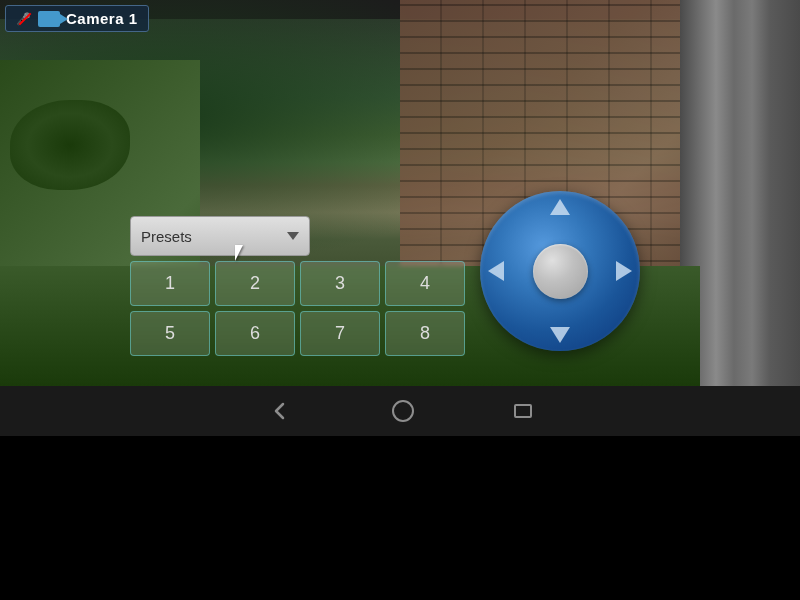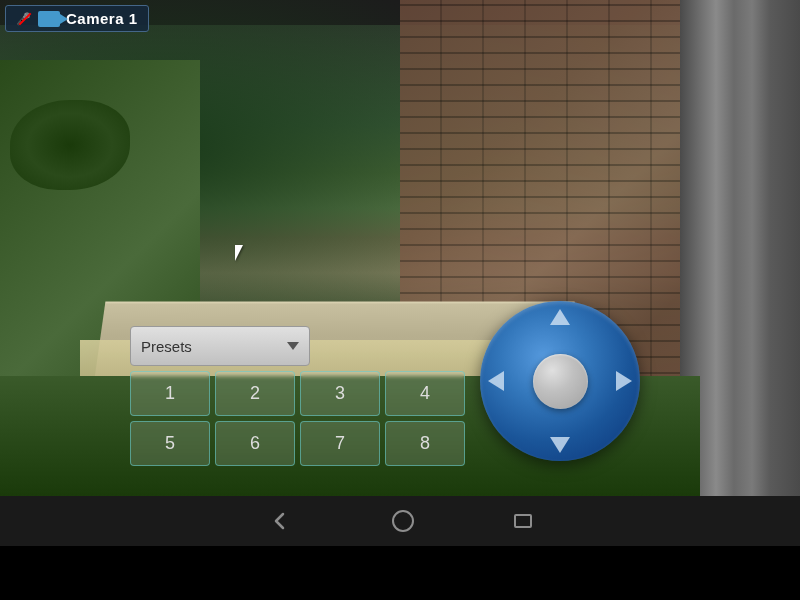--- a/index.html
+++ b/index.html
@@ -8,21 +8,21 @@
       width: 800px;
       height: 600px;
       overflow: hidden;
       background: #000;
       font-family: Arial, sans-serif;
     }
 
     #camera-view {
       position: relative;
       width: 800px;
-      height: 496px;
+      height: 386px;
       overflow: hidden;
       background: #2a4a2a;
     }
 
     .scene {
       position: absolute;
       width: 100%;
       height: 100%;
       background:
         

